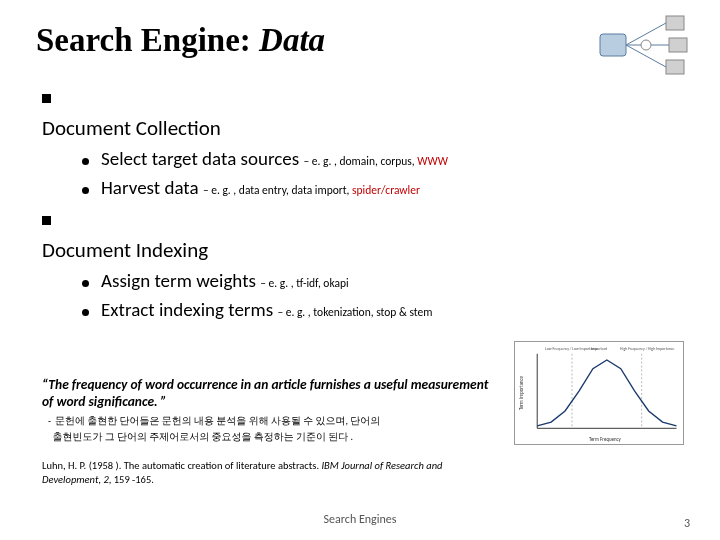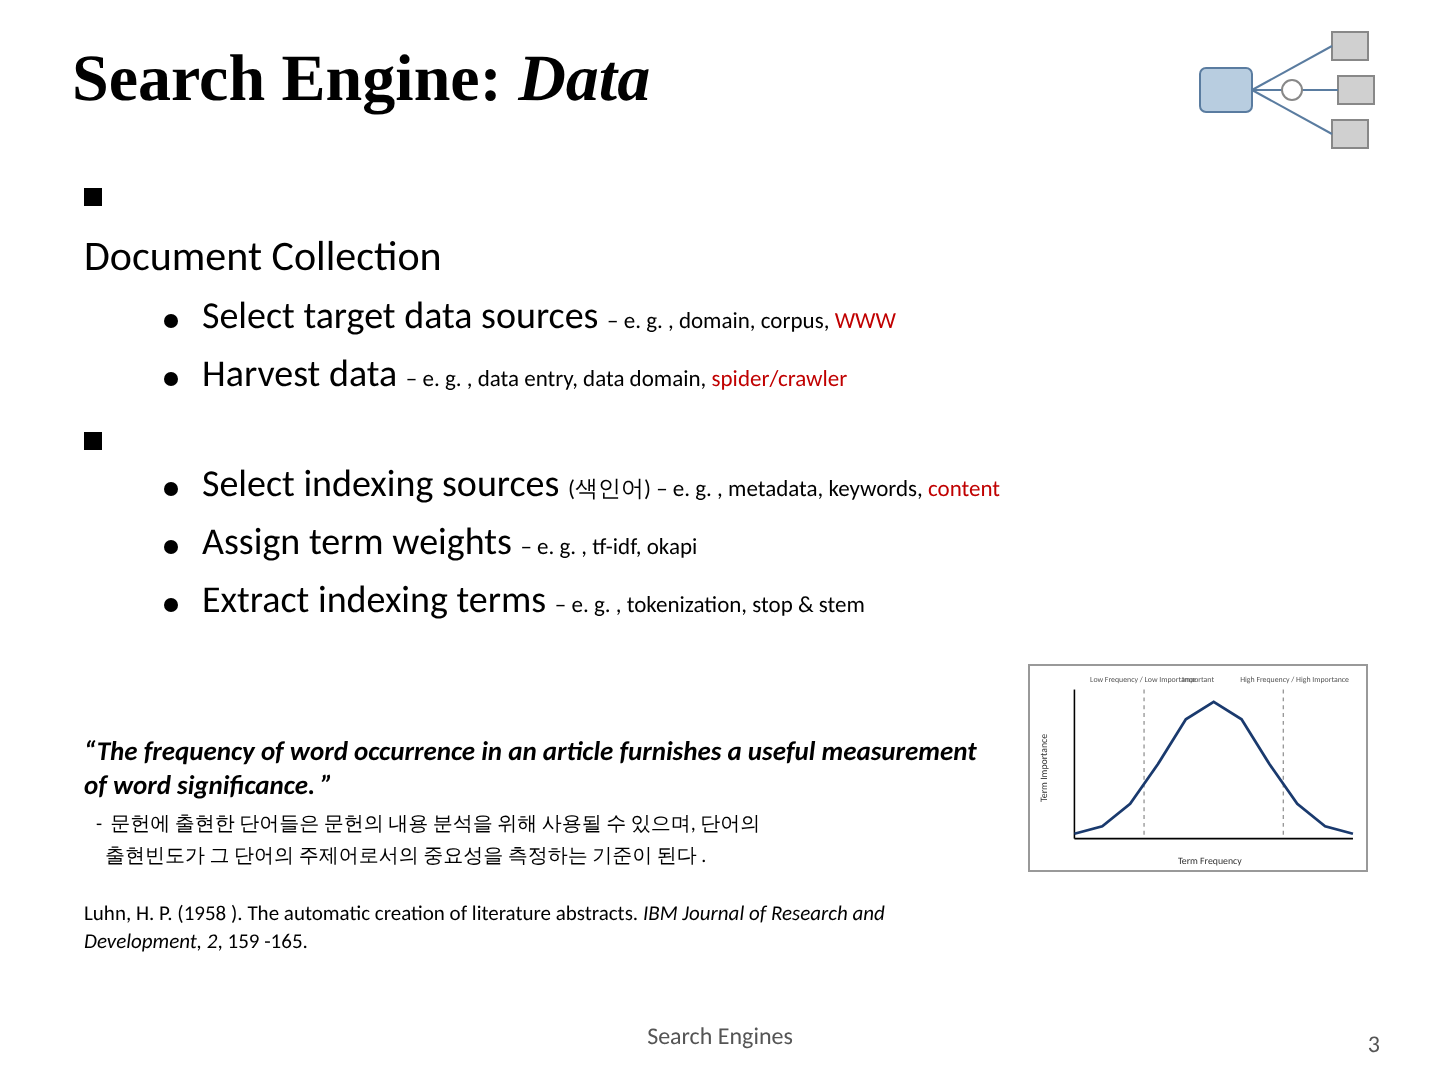--- a/index.html
+++ b/index.html
@@ -92,36 +92,31 @@
     <ul class="bullet-list">
       <li class="lvl2">
           <div class="row">
             <span class="disc"></span>
         <span><span>Select target data sources </span><span class="sub"><span>– e. g. , domain, corpus, </span><span class="red">WWW</span></span></span>
       </div>
         </li>
       <li class="lvl2">
           <div class="row">
             <span class="disc"></span>
-        <span><span>Harvest data </span><span class="sub"><span>– e. g. , data entry, data domain, </span><span class="red">spider/crawler</span></span></span>
+        <span><span>Harvest data </span><span class="sub"><span>– e. g. , data entry, data import, </span><span class="red">spider/crawler</span></span></span>
       </div>
         </li>
     </ul>
   </li>
   <li class="lvl1" style="margin-top:8px">
     <div class="row">
         <span class="sq"></span>
+        <span>Document Indexing</span>
       </div>
     <ul class="bullet-list">
-      <li class="lvl2">
-          <div class="row">
-            <span class="disc"></span>
-        <span><span>Select indexing sources </span><span class="sub"><span>(색인어) – e. g. , metadata, keywords, </span><span class="red">content</span></span></span>
-      </div>
-        </li>
       <li class="lvl2">
           <div class="row">
             <span class="disc"></span>
         <span><span>Assign term weights </span><span class="sub"><span>– e. g. , tf-idf, okapi</span><span class="red"></span></span></span>
       </div>
         </li>
       <li class="lvl2">
           <div class="row">
             <span class="disc"></span>
         <span><span>Extract indexing terms </span><span class="sub"><span>– e. g. , tokenization, stop &amp; stem</span><span class="red"></span></span></span>

